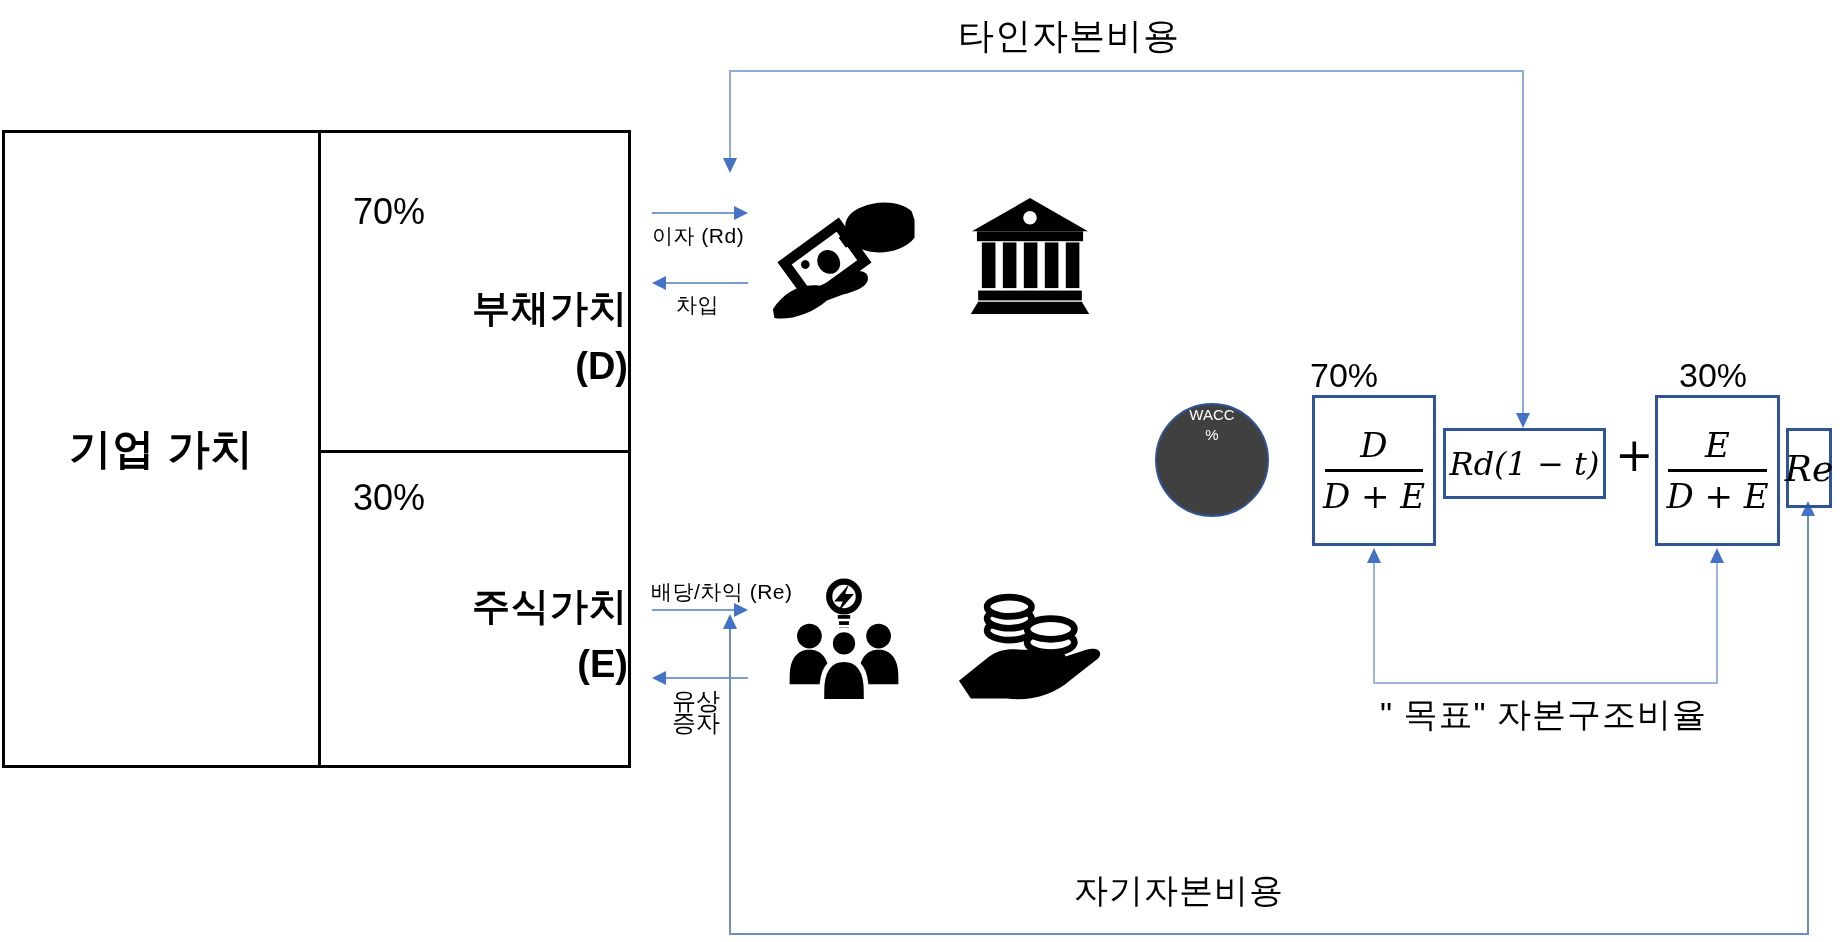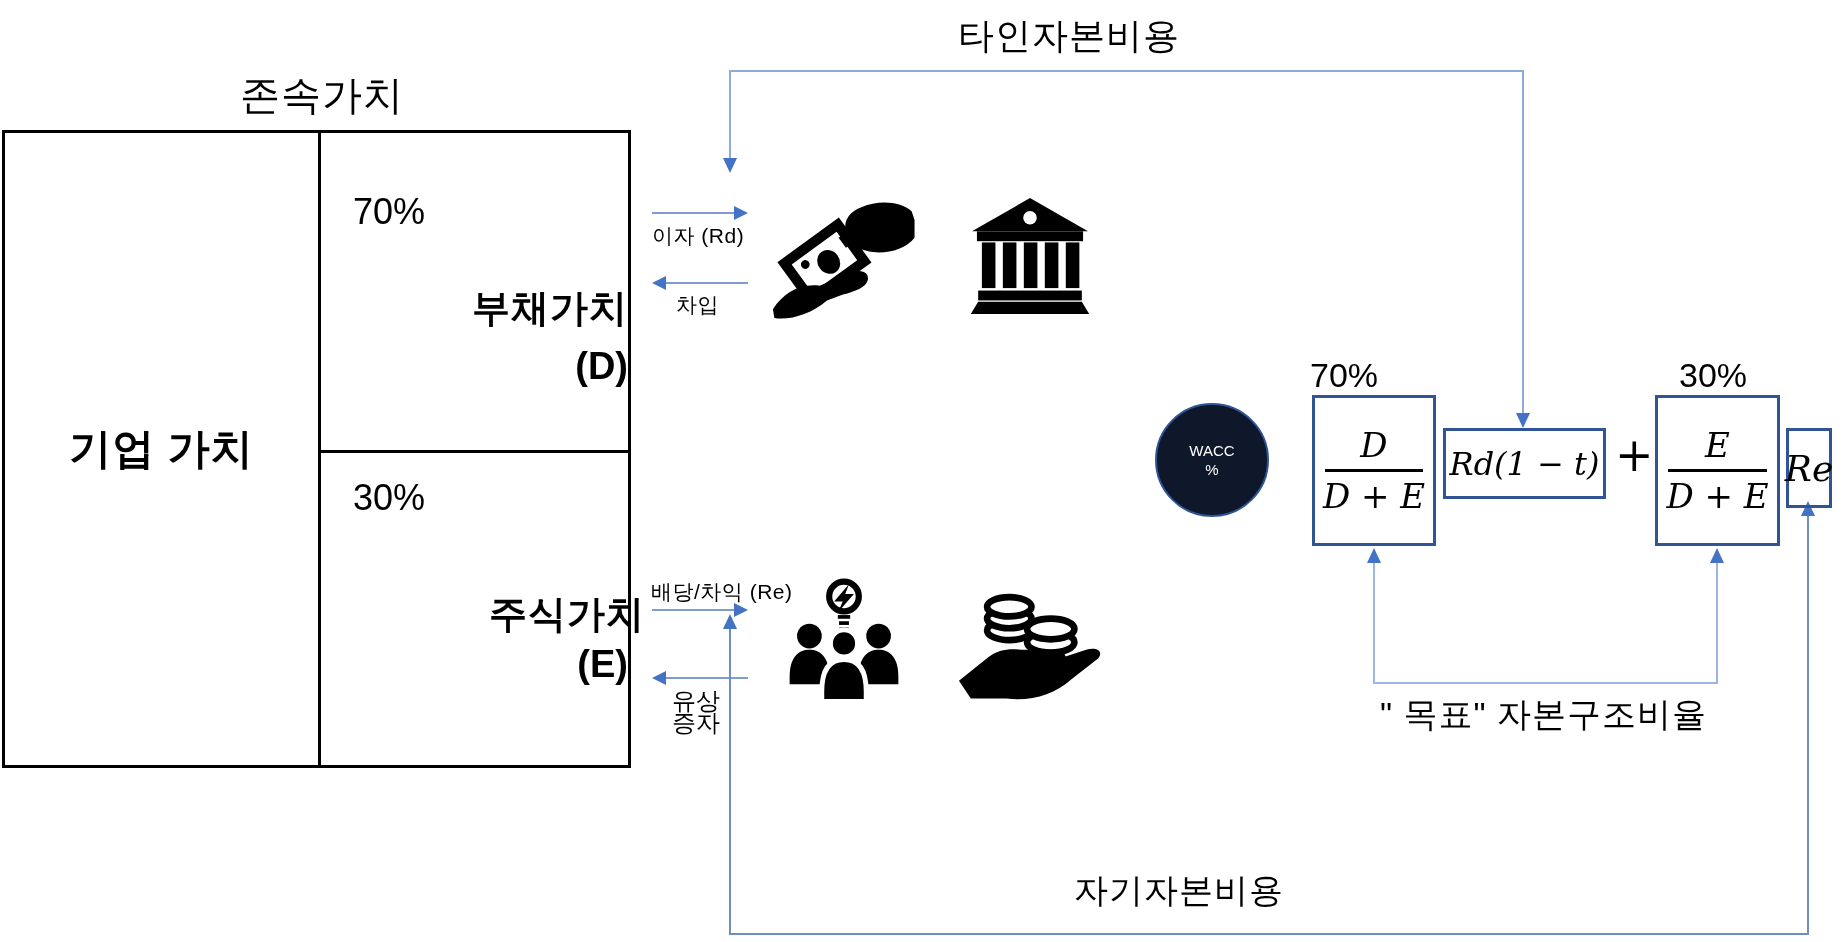--- a/index.html
+++ b/index.html
@@ -19,22 +19,22 @@
   .cell-equity{top:320px;bottom:0;}
   .pct{position:absolute;left:32px;font-size:36px;}
   .cellname{position:absolute;width:100%;text-align:right;font-size:38px;font-weight:bold;}
   
   .flow-lbl{font-size:21px;letter-spacing:0.5px;}
   .flow-lbl-sm{font-size:24px;line-height:22px;text-align:center;}
   
   .loop-title{font-size:36px;letter-spacing:1px;}
   
   .wacc{left:1155px;top:403px;width:110px;height:110px;border-radius:50%;
-        background:#0f172a;border:2px solid #2F5597;display:flex;flex-direction:column;
-        align-items:center;justify-content:center;color:#fff;font-size:15px;line-height:1.3;}
+        background:#404040;border:2px solid #2F5597;display:flex;flex-direction:column;
+        align-items:center;justify-content:flex-start;color:#fff;font-size:15px;line-height:1.3;}
   
   .fbox{border:3px solid #2F5597;display:flex;align-items:center;justify-content:center;box-sizing:border-box;}
   .math{font-family:"DejaVu Serif","Liberation Serif",serif;font-style:italic;}
   .fracbox{flex-direction:column;}
   .frac .num,.frac .den{font-size:34px;text-align:center;}
   .frac .bar{height:3px;background:#000;margin:4px 2px;}
   .fpct{font-size:34px;}
   .plus{font-size:46px;font-family:"DejaVu Serif","Liberation Serif",serif;}
   .target-lbl{font-size:34px;letter-spacing:1px;}
   .eq-title{font-size:34px;letter-spacing:1px;}
@@ -64,34 +64,33 @@
 
     <polyline points="730,628 730,934 1808,934 1808,512" fill="none" stroke="#6D8EBF" stroke-width="2"></polyline>
     <polygon points="730,614 723,629 737,629" fill="#4472C4"></polygon>
     <polygon points="1808,501 1801,516 1815,516" fill="#4472C4"></polygon>
 
     <polyline points="1374,561 1374,683 1717,683 1717,561" fill="none" stroke="#9DB6E0" stroke-width="2"></polyline>
     <polygon points="1374,548 1367,563 1381,563" fill="#4472C4"></polygon>
     <polygon points="1717,548 1710,563 1724,563" fill="#4472C4"></polygon>
   </svg>
 
-  <div class="abs ko" style="left:240px;top:68px;font-size:40px;">존속가치</div>
 
   <div class="abs ev-box">
     <div class="ev-left">
       <div class="lbl ko">기업 가치</div>
     </div>
     <div class="cell cell-debt">
       <div class="pct" style="top:58px;">70%</div>
       <div class="cellname ko" style="top:150px;">부채가치</div>
       <div class="cellname" style="top:212px;">(D)</div>
     </div>
     <div class="cell cell-equity">
       <div class="pct" style="top:24px;">30%</div>
-      <div class="cellname ko" style="top:136px;margin-left:17px;">주식가치</div>
+      <div class="cellname ko" style="top:128px;">주식가치</div>
       <div class="cellname" style="top:190px;">(E)</div>
     </div>
   </div>
 
   <div class="abs loop-title ko" style="left:958px;top:12px;text-align:center;">타인자본비용</div>
   <div class="abs flow-lbl" style="left:652px;top:182px;margin-top:40px;">이자 (Rd)</div>
   <div class="abs flow-lbl" style="left:676px;top:291px;">차입</div>
 
   <div class="abs flow-lbl" style="left:651px;top:578px;">배당/차익 (Re)</div>
   <div class="abs flow-lbl-sm" style="left:672px;top:690px;">

